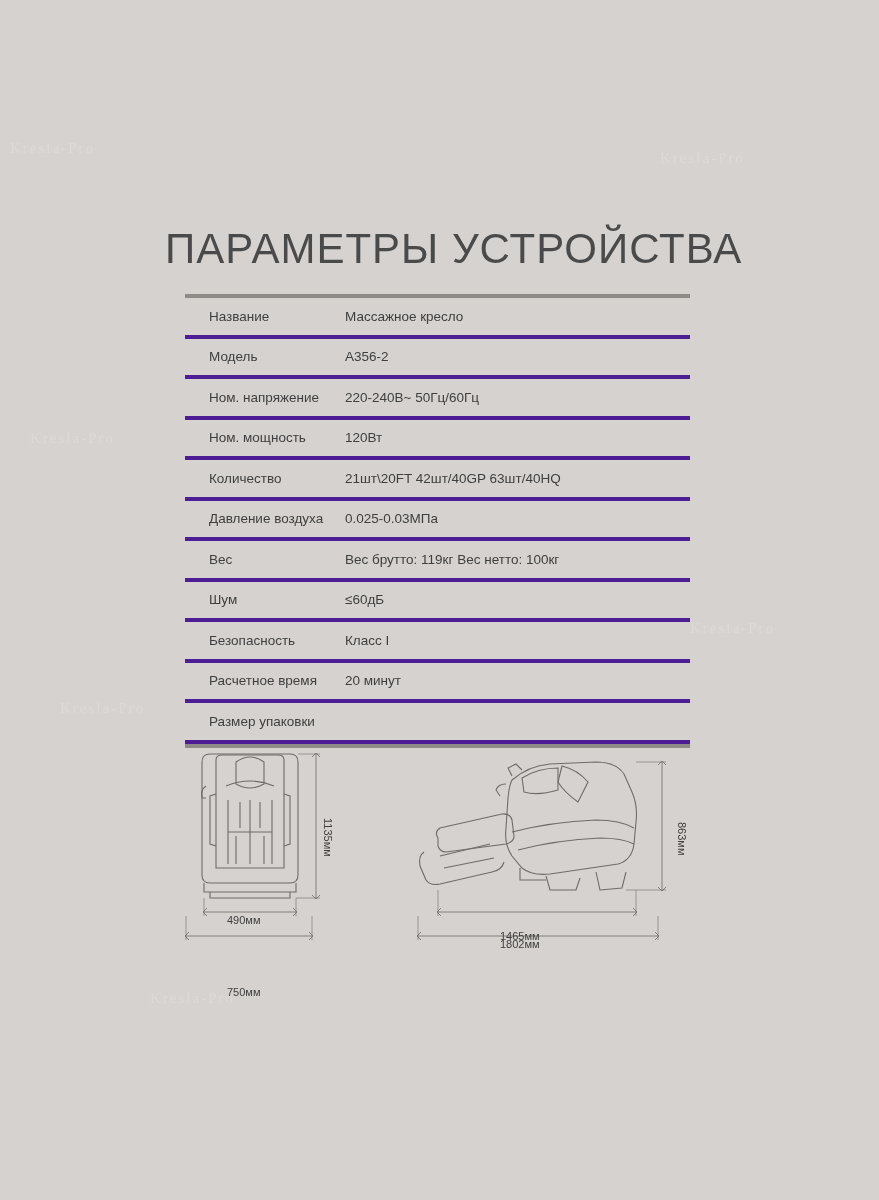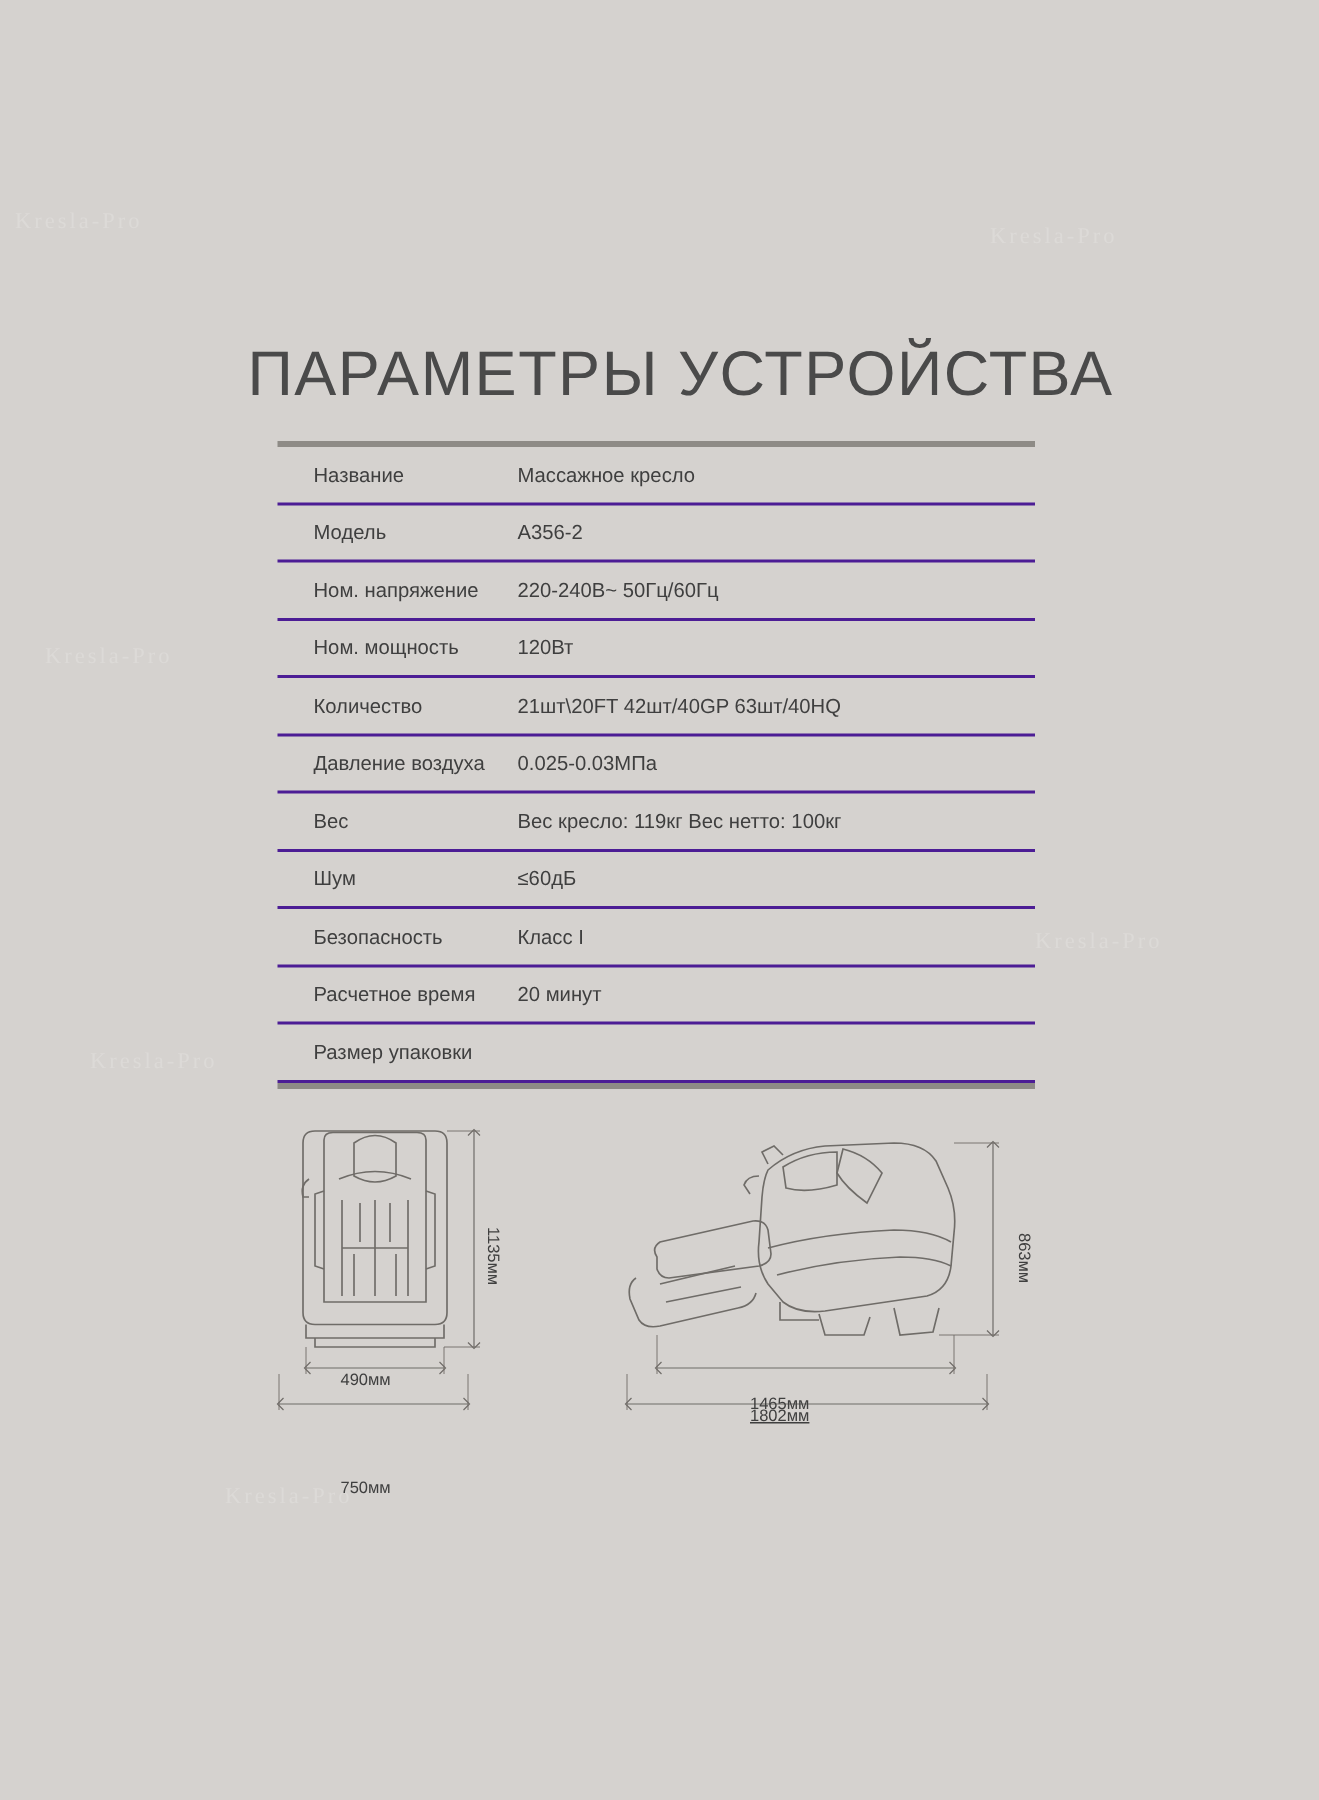--- a/index.html
+++ b/index.html
@@ -49,21 +49,21 @@
   .rule-bottom {
     height: 4px;
     background: #8e8b86;
     width: 100%;
     margin-top: 0px;
   }
   .spec-row {
     display: flex;
     align-items: center;
     height: 36.5px;
-    border-bottom: 2px solid #4c1d95;
+    border-bottom: 4px solid #4c1d95;
     font-size: 13.5px;
     color: #3f3f3f;
   }
   .spec-row:last-of-type {
     border-bottom: none;
   }
   .spec-label {
     width: 160px;
     padding-left: 24px;
     box-sizing: border-box;
@@ -140,21 +140,21 @@
     <div class="spec-row">
       <div class="spec-label">Количество</div>
       <div class="spec-value">21шт\20FT   42шт/40GP  63шт/40HQ</div>
     </div>
     <div class="spec-row">
       <div class="spec-label">Давление воздуха</div>
       <div class="spec-value">0.025-0.03МПа</div>
     </div>
     <div class="spec-row">
       <div class="spec-label">Вес</div>
-      <div class="spec-value"> Вес кресло: 119кг   Вес нетто: 100кг</div>
+      <div class="spec-value"> Вес брутто: 119кг   Вес нетто: 100кг</div>
     </div>
     <div class="spec-row">
       <div class="spec-label">Шум</div>
       <div class="spec-value">≤60дБ</div>
     </div>
     <div class="spec-row">
       <div class="spec-label">Безопасность</div>
       <div class="spec-value">Класс I</div>
     </div>
     <div class="spec-row">
@@ -262,16 +262,16 @@
 
         <path d="M18 196 L258 196"></path>
         <path d="M21 192 L17 196 L21 200"></path>
         <path d="M255 192 L259 196 L255 200"></path>
         <path d="M18 176 L18 200" stroke-width="0.6"></path>
         <path d="M258 176 L258 200" stroke-width="0.6"></path>
       </g>
     </svg>
     <div class="dim-label vert" style="left:676px; top:82px;">863мм</div>
     <div class="dim-label" style="left:500px; top:190px;">1465мм</div>
-    <div class="dim-label" style="left:500px; top:198px;text-decoration:underline;">1802мм</div>
+    <div class="dim-label" style="left:500px; top:198px;">1802мм</div>
 
   </div>
 </div>
 
 </body></html>

